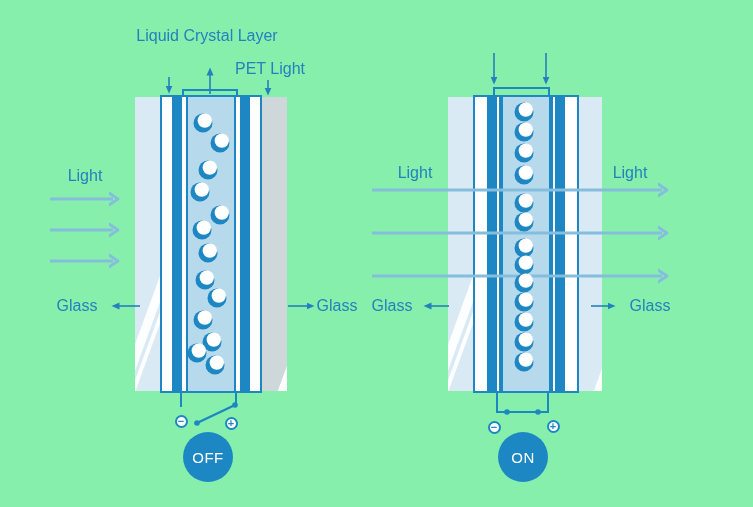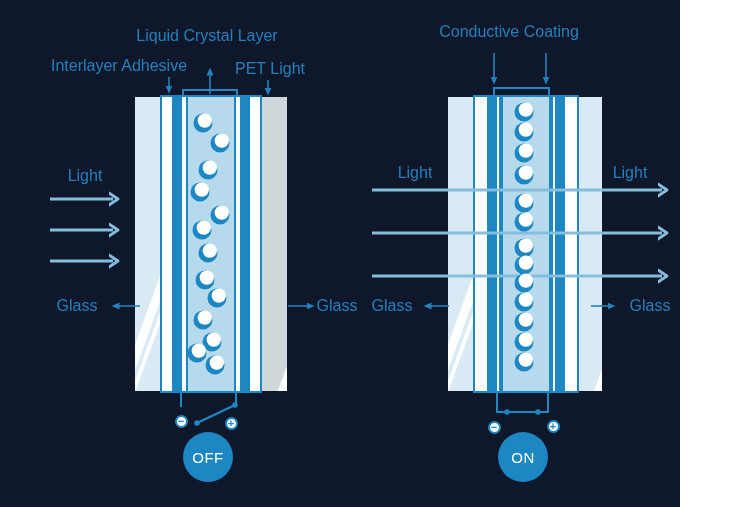--- a/index.html
+++ b/index.html
@@ -1,17 +1,17 @@
 <!DOCTYPE html>
 <html><head>
 <meta charset="utf-8">
 <style>
   html,body{margin:0;padding:0;background:#fff;}
   #canvas{
-    position:relative;width:680px;height:507px;background:#0f172a;overflow:hidden;
+    position:relative;width:753px;height:507px;background:#86efac;overflow:hidden;
     font-family:"Liberation Sans",sans-serif;
   }
   .lbl{
     position:absolute;transform:translate(-50%,-50%);
     color:#2581bd;font-size:16px;white-space:nowrap;line-height:1;
   }
   .pane{position:absolute;top:97px;height:294px;overflow:hidden;}
   .pane-blue{background:#d9eaf4;}
   .pane-gray{background:#ced7da;}
   .streak{position:absolute;top:-60px;height:460px;background:rgba(255,255,255,.95);transform:rotate(20deg);}
@@ -172,27 +172,25 @@
         <circle cx="524" cy="322" r="9.5" fill="#1d87c4"></circle>
         <circle cx="525.8" cy="319.6" r="7.2" fill="#ffffff"></circle>
         <circle cx="524" cy="342" r="9.5" fill="#1d87c4"></circle>
         <circle cx="525.8" cy="339.6" r="7.2" fill="#ffffff"></circle>
         <circle cx="524" cy="362" r="9.5" fill="#1d87c4"></circle>
         <circle cx="525.8" cy="359.6" r="7.2" fill="#ffffff"></circle>
       </g>
   </svg>
 
   <div class="lbl" style="left:207px;top:36px;">Liquid Crystal Layer</div>
-  <div class="lbl" style="left:119px;top:66px;">Interlayer Adhesive</div>
   <div class="lbl" style="left:270px;top:69px;">PET Light</div>
   <div class="lbl" style="left:85px;top:176px;">Light</div>
   <div class="lbl" style="left:77px;top:306px;">Glass</div>
   <div class="lbl" style="left:337px;top:306px;">Glass</div>
 
-  <div class="lbl" style="left:509px;top:32px;">Conductive Coating</div>
   <div class="lbl" style="left:415px;top:173px;">Light</div>
   <div class="lbl" style="left:630px;top:173px;">Light</div>
   <div class="lbl" style="left:392px;top:306px;">Glass</div>
   <div class="lbl" style="left:650px;top:306px;">Glass</div>
 
   <div class="terminal" style="left:174.5px;top:414.5px;">−</div>
   <div class="terminal" style="left:224.5px;top:416.5px;">+</div>
   <div class="terminal" style="left:487.5px;top:420.5px;">−</div>
   <div class="terminal" style="left:546.5px;top:419.5px;">+</div>
 

